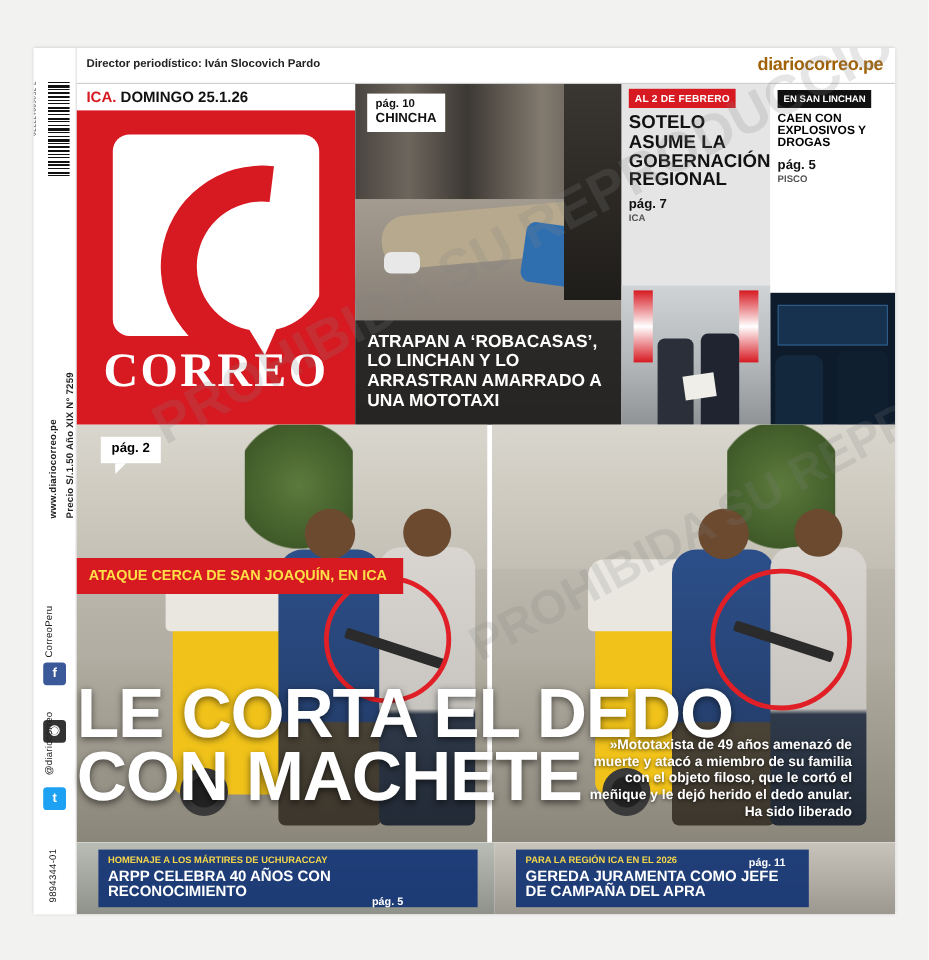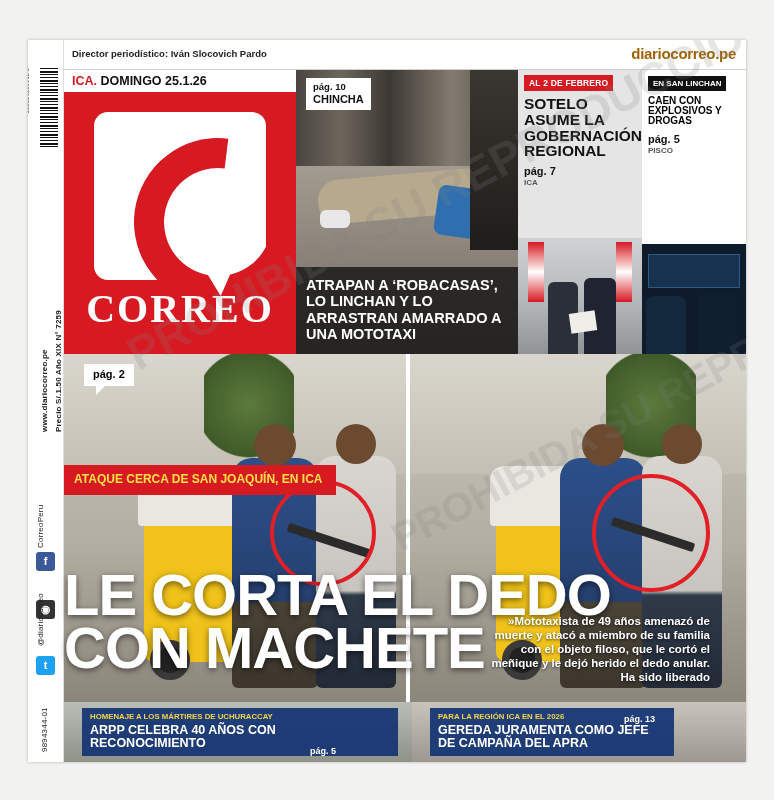--- a/index.html
+++ b/index.html
@@ -659,20 +659,20 @@
       <div class="bcard one">
         <div class="k">HOMENAJE A LOS MÁRTIRES DE UCHURACCAY</div>
         <div class="h">ARPP CELEBRA 40 AÑOS CON RECONOCIMIENTO</div>
       </div>
       <div class="bpag" style="left:246px; top:44px;">pág. 5</div>
 
       <div class="bcard two">
         <div class="k">PARA LA REGIÓN ICA EN EL 2026</div>
         <div class="h">GEREDA JURAMENTA COMO JEFE DE CAMPAÑA DEL APRA</div>
       </div>
-      <div class="bpag" style="left:560px; top:12px;">pág. 13</div>
+      <div class="bpag" style="left:560px; top:12px;">pág. 11</div>
     </div>
 
     <div class="wm">PROHIBIDA SU REPRODUCCIÓN</div>
     <div class="wm2">PROHIBIDA SU REPRODUCCIÓN</div>
 
   </div>
 </div>
 
 </body></html>

